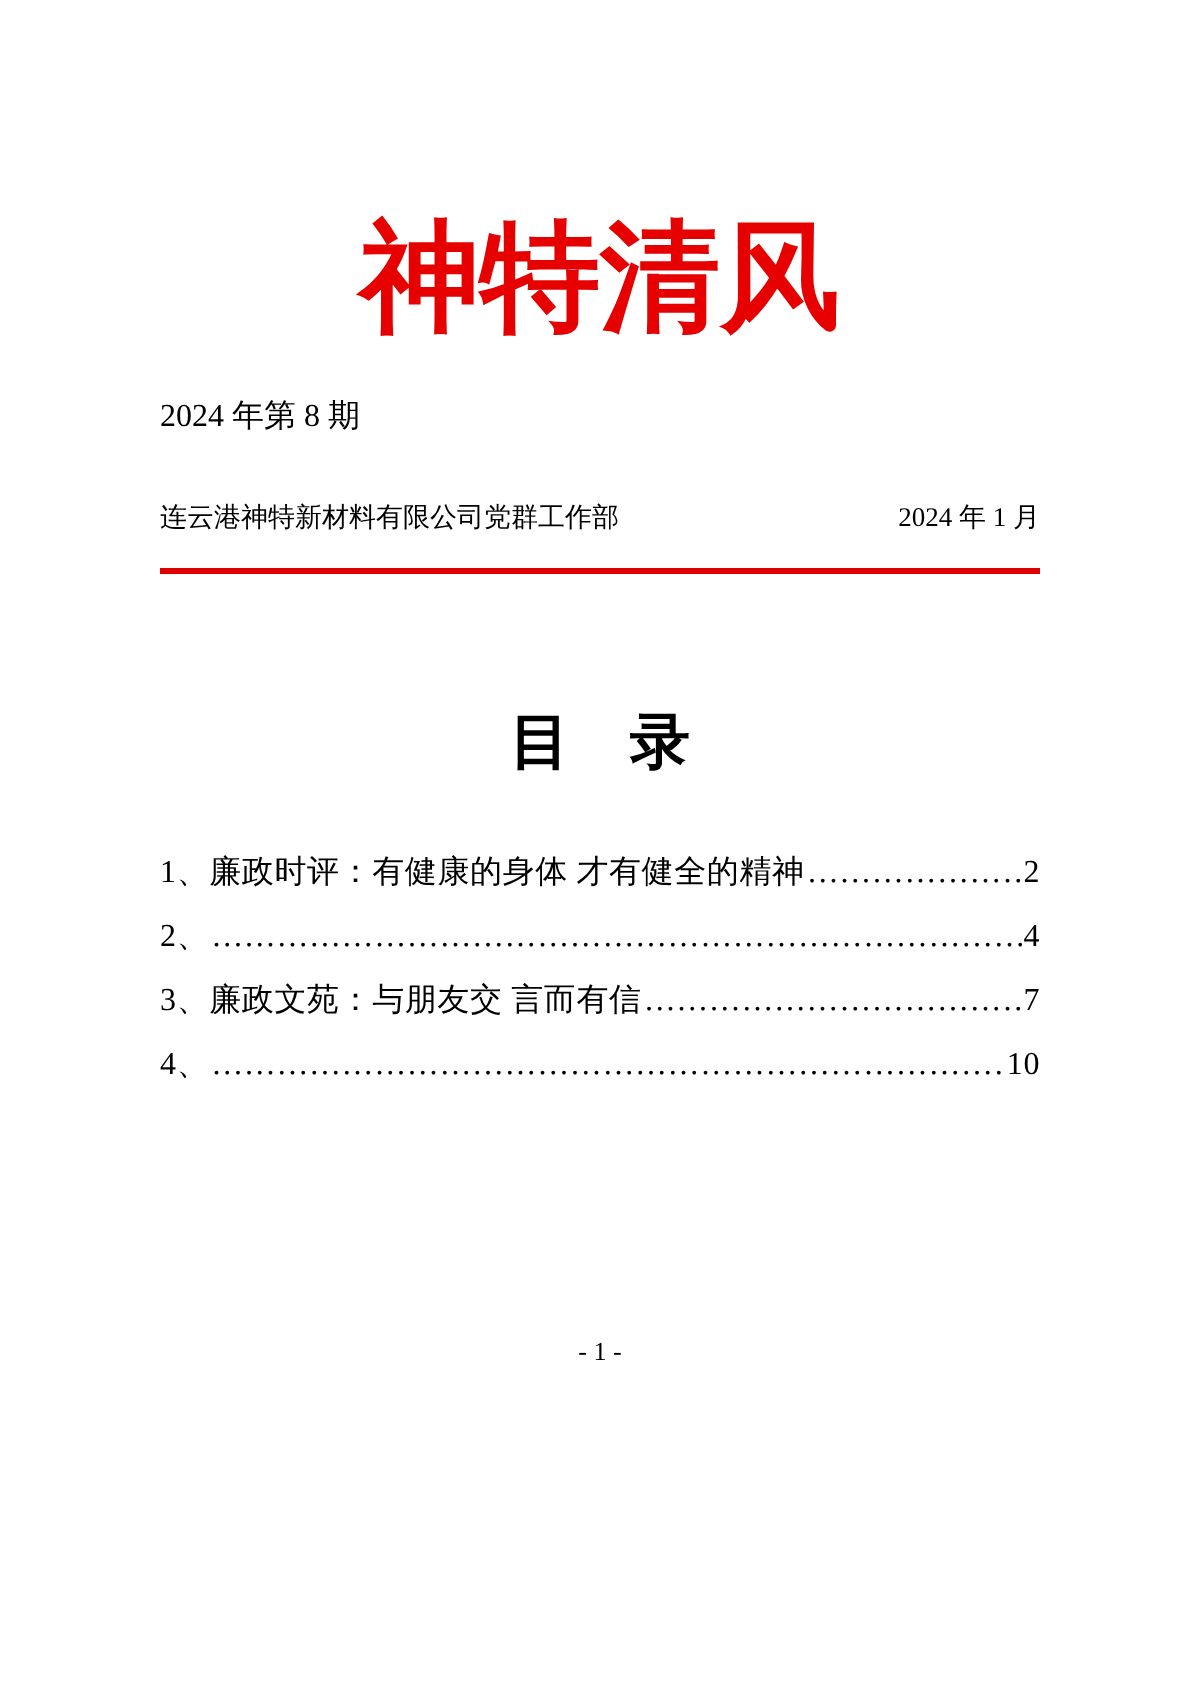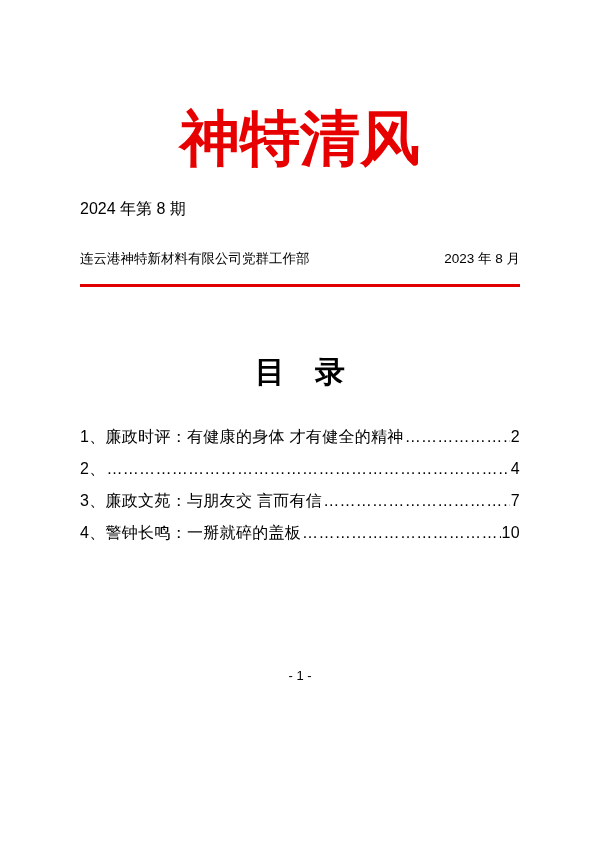--- a/index.html
+++ b/index.html
@@ -3,21 +3,21 @@
 <meta charset="utf-8">
 <style>
   html, body { margin: 0; padding: 0; background: #ffffff; }
   .page {
     position: relative;
     width: 600px;
     height: 729px;
     margin: 0 auto;
     background: #ffffff;
     overflow: hidden;
-    font-family: Liberation Sans, sans-serif;
+    font-family: Liberation Serif, serif;
     color: #000000;
   }
   .content { padding: 0 80px; }
 
   .doc-title {
     margin: 106px 0 0 0;
     font-size: 60px;
     line-height: 66px;
     font-weight: bold;
     text-align: center;
@@ -83,21 +83,21 @@
 
 <div class="page">
   <div class="content">
 
     <h1 class="doc-title">神特清风</h1>
 
     <div class="issue-line">2024 年第 8 期</div>
 
     <div class="pub-row">
       <span>连云港神特新材料有限公司党群工作部</span>
-      <span>2023 年 8 月</span>
+      <span>2024 年 1 月</span>
     </div>
 
     <div class="divider-rule"></div>
 
     <h2 class="toc-heading">目　录</h2>
 
     <div class="toc-list">
 
       <div class="toc-row">
         <span class="toc-text">1、</span>
@@ -114,21 +114,20 @@
 
       <div class="toc-row">
         <span class="toc-text">3、</span>
         <span class="toc-text">廉政文苑：与朋友交 言而有信</span>
         <span class="toc-leader">………………………………………………………………………………………………</span>
         <span class="toc-page">7</span>
       </div>
 
       <div class="toc-row">
         <span class="toc-text">4、</span>
-        <span class="toc-text">警钟长鸣：一掰就碎的盖板</span>
         <span class="toc-leader">………………………………………………………………………………………………</span>
         <span class="toc-page">10</span>
       </div>
 
     </div>
   </div>
 
   <div class="page-footer">- 1 -</div>
 </div>
 

